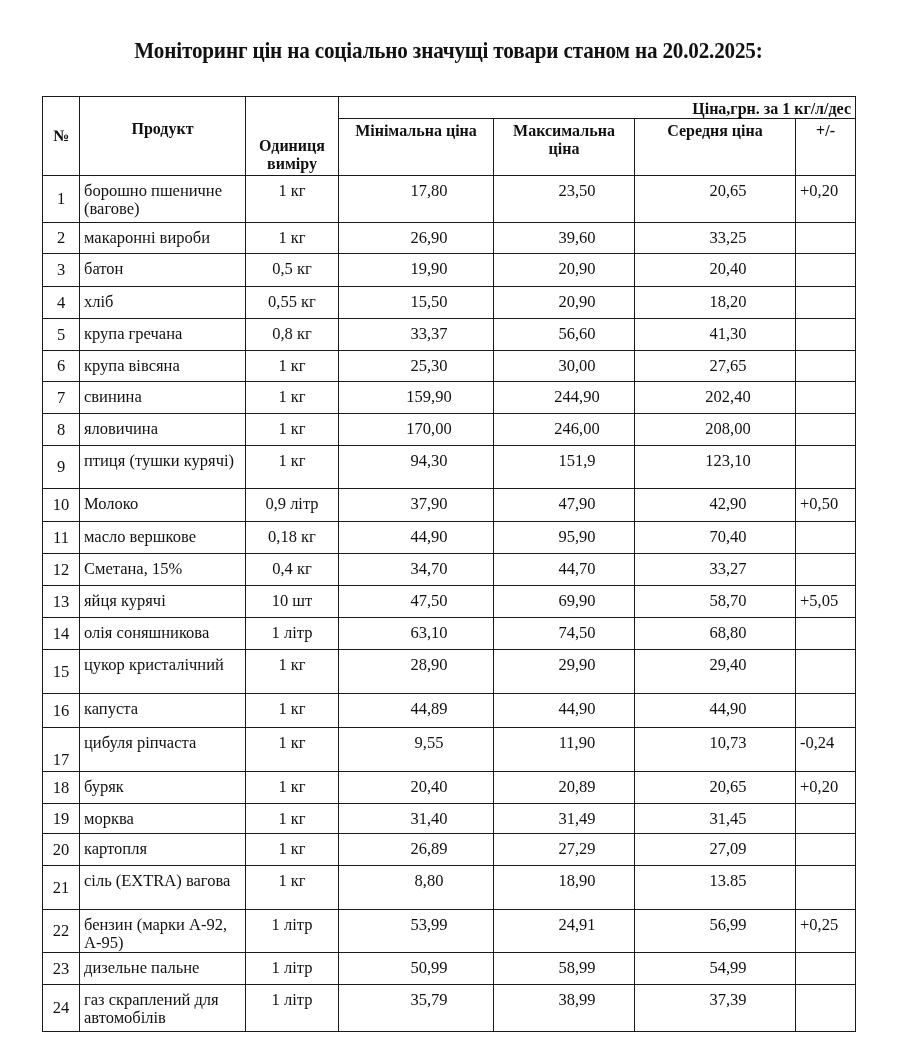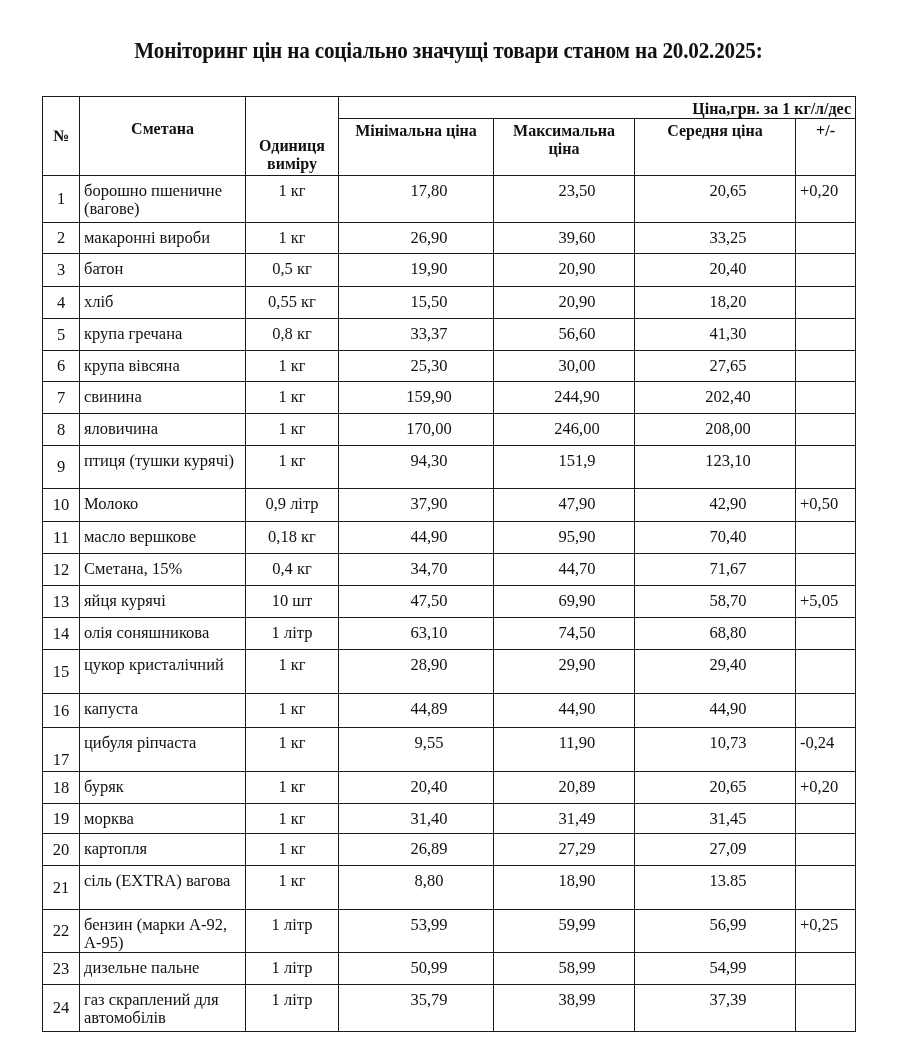--- a/index.html
+++ b/index.html
@@ -34,21 +34,21 @@
     <col style="width:166px">
     <col style="width:93px">
     <col style="width:155px">
     <col style="width:141px">
     <col style="width:161px">
     <col style="width:60px">
   </colgroup>
   <thead>
     <tr>
       <th rowspan="2" class="tall">№</th>
-      <th rowspan="2" class="tall" style="vertical-align:middle;padding-bottom:14px">Сметана</th>
+      <th rowspan="2" class="tall" style="vertical-align:middle;padding-bottom:14px">Продукт</th>
       <th rowspan="2" style="vertical-align:bottom;padding-bottom:2px">Одиниця виміру</th>
       <th colspan="4" class="group">Ціна,грн. за 1 кг/л/дес</th>
     </tr>
     <tr>
       <th class="sub">Мінімальна ціна</th>
       <th class="sub">Максимальна ціна</th>
       <th class="sub">Середня ціна</th>
       <th class="sub">+/-</th>
     </tr>
   </thead>
@@ -151,21 +151,21 @@
     <td class="val">95,90</td>
     <td class="val">70,40</td>
     <td class="chg"></td>
   </tr>
       <tr style="height: 32px;">
     <td class="num">12</td>
     <td class="prod">Сметана, 15%</td>
     <td class="unit">0,4 кг</td>
     <td class="val">34,70</td>
     <td class="val">44,70</td>
-    <td class="val">71,67</td>
+    <td class="val">33,27</td>
     <td class="chg"></td>
   </tr>
       <tr style="height: 32px;">
     <td class="num">13</td>
     <td class="prod">яйця курячі</td>
     <td class="unit">10 шт</td>
     <td class="val">47,50</td>
     <td class="val">69,90</td>
     <td class="val">58,70</td>
     <td class="chg">+5,05</td>
@@ -240,21 +240,21 @@
     <td class="val">8,80</td>
     <td class="val">18,90</td>
     <td class="val">13.85</td>
     <td class="chg"></td>
   </tr>
       <tr style="height: 42px;">
     <td class="num">22</td>
     <td class="prod">бензин (марки А-92, А-95)</td>
     <td class="unit">1 літр</td>
     <td class="val">53,99</td>
-    <td class="val">59,99</td>
+    <td class="val">24,91</td>
     <td class="val">56,99</td>
     <td class="chg">+0,25</td>
   </tr>
       <tr style="height: 32px;">
     <td class="num">23</td>
     <td class="prod">дизельне пальне</td>
     <td class="unit">1 літр</td>
     <td class="val">50,99</td>
     <td class="val">58,99</td>
     <td class="val">54,99</td>

